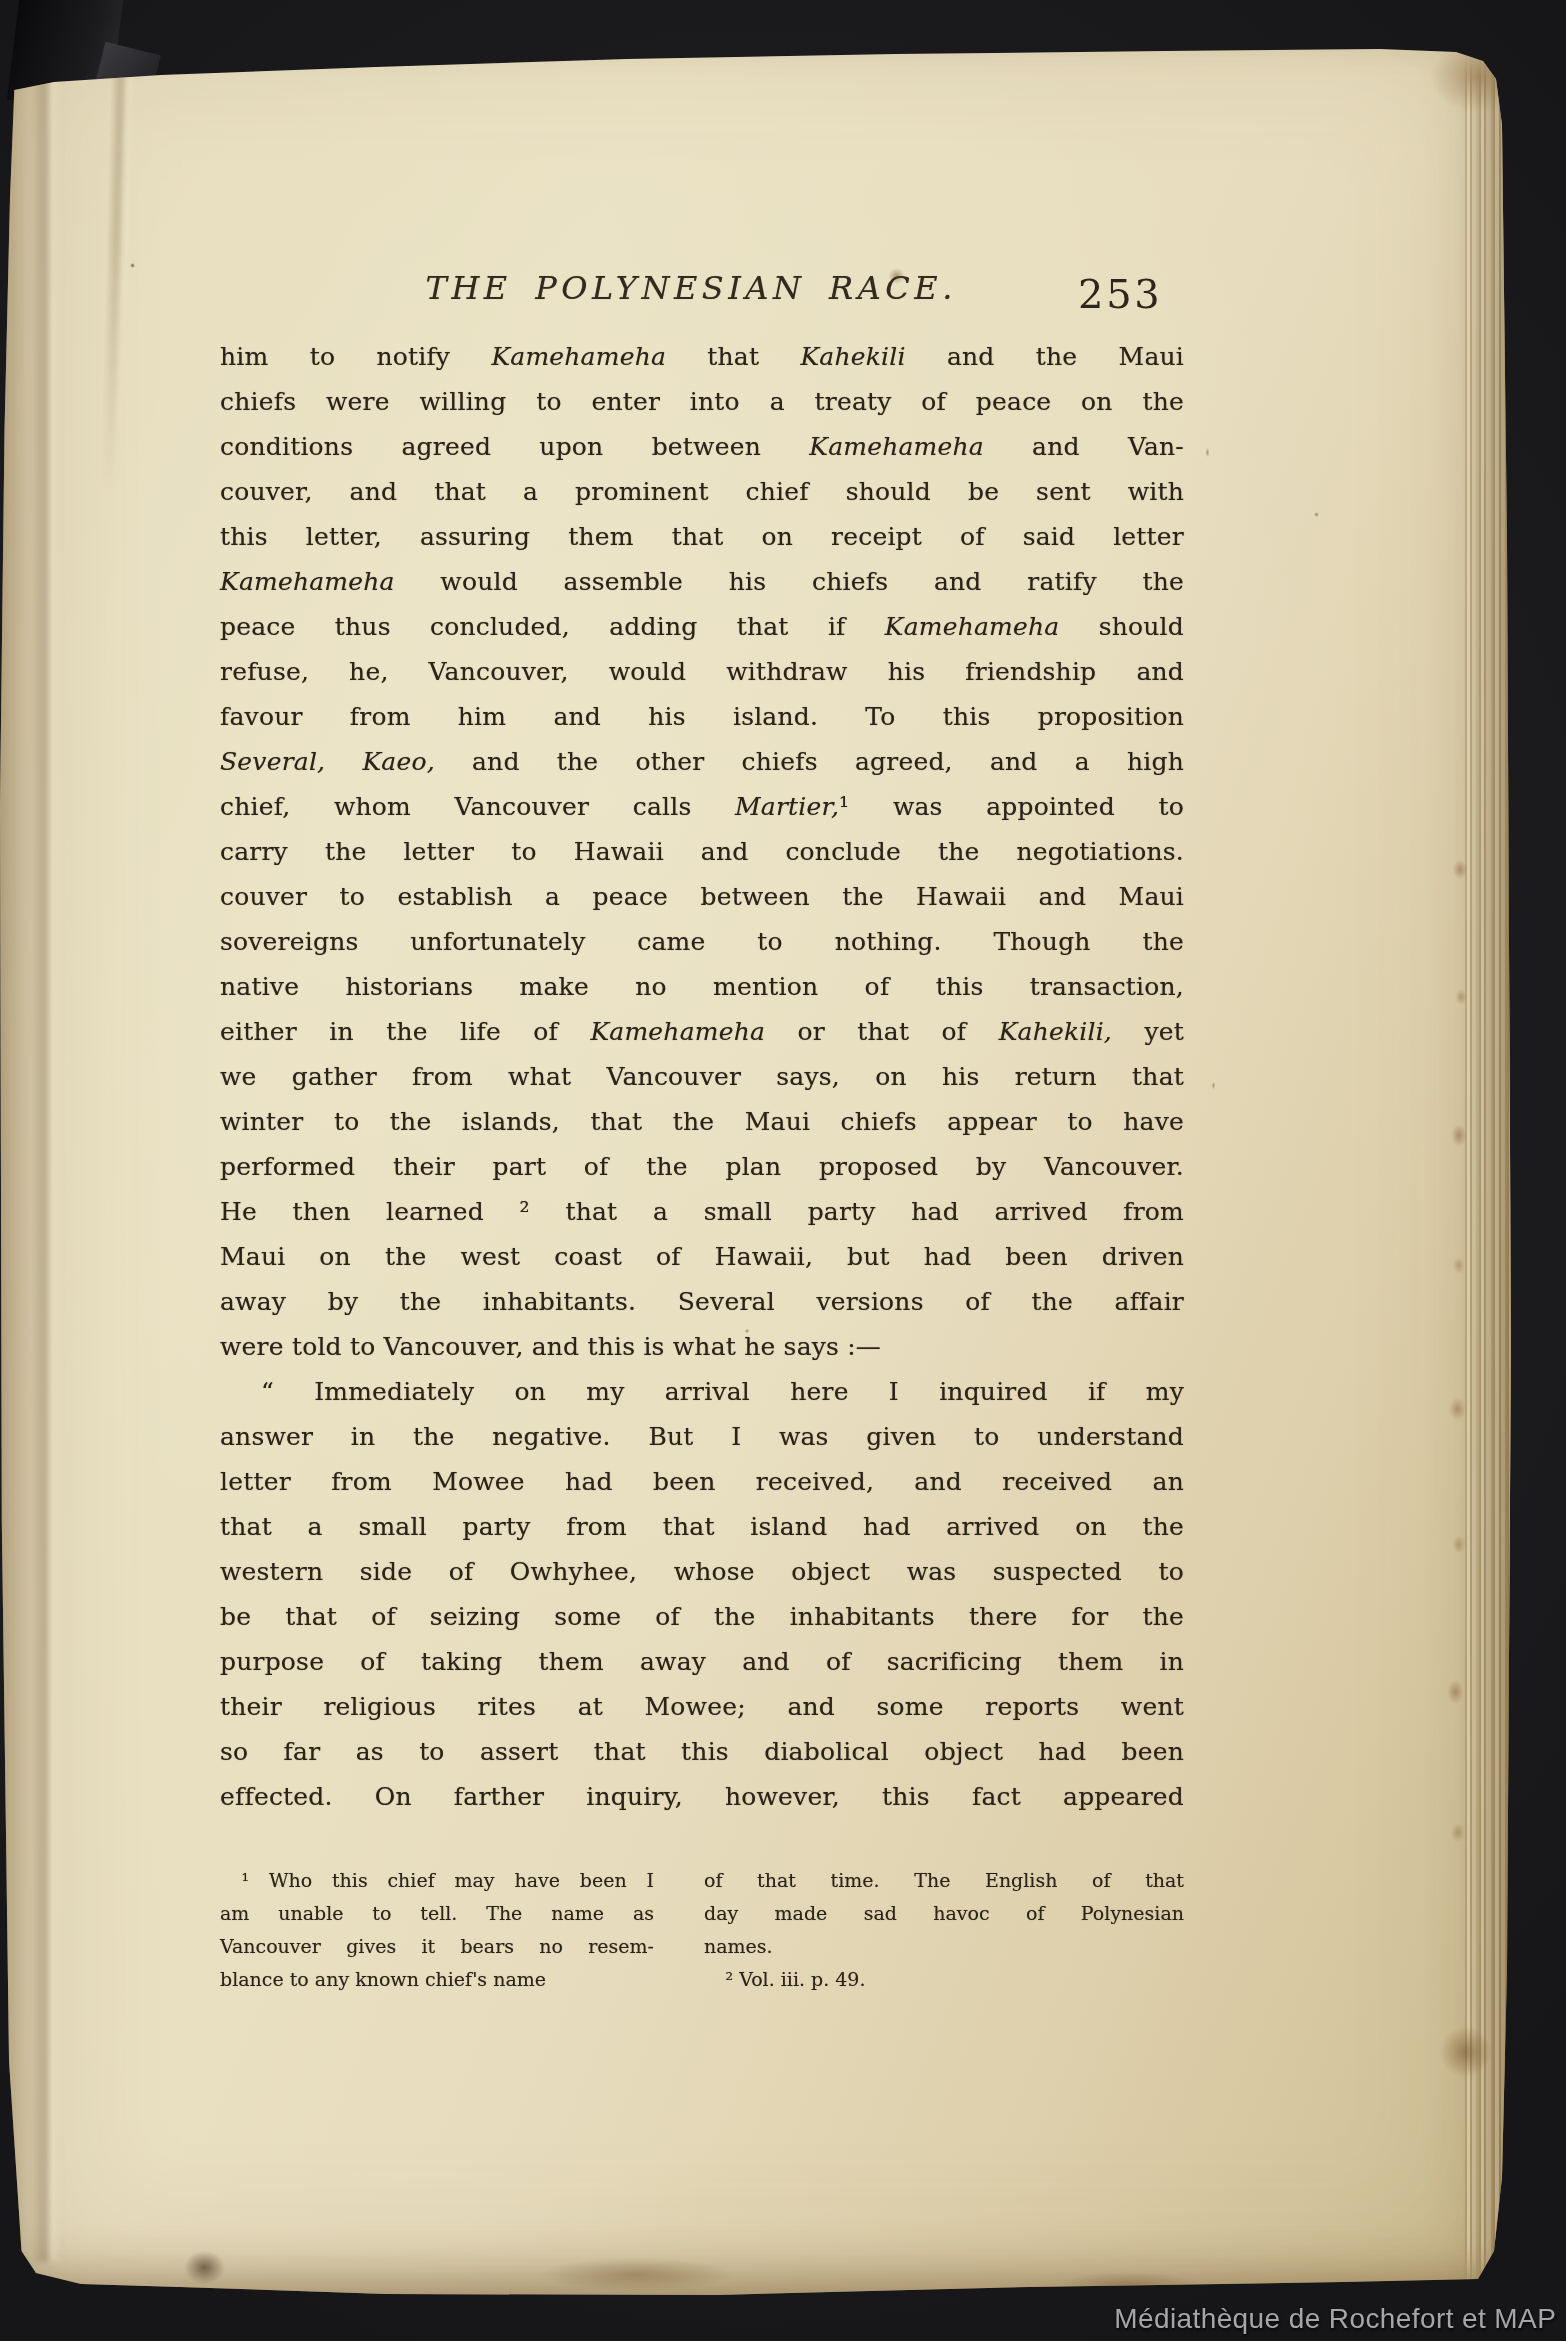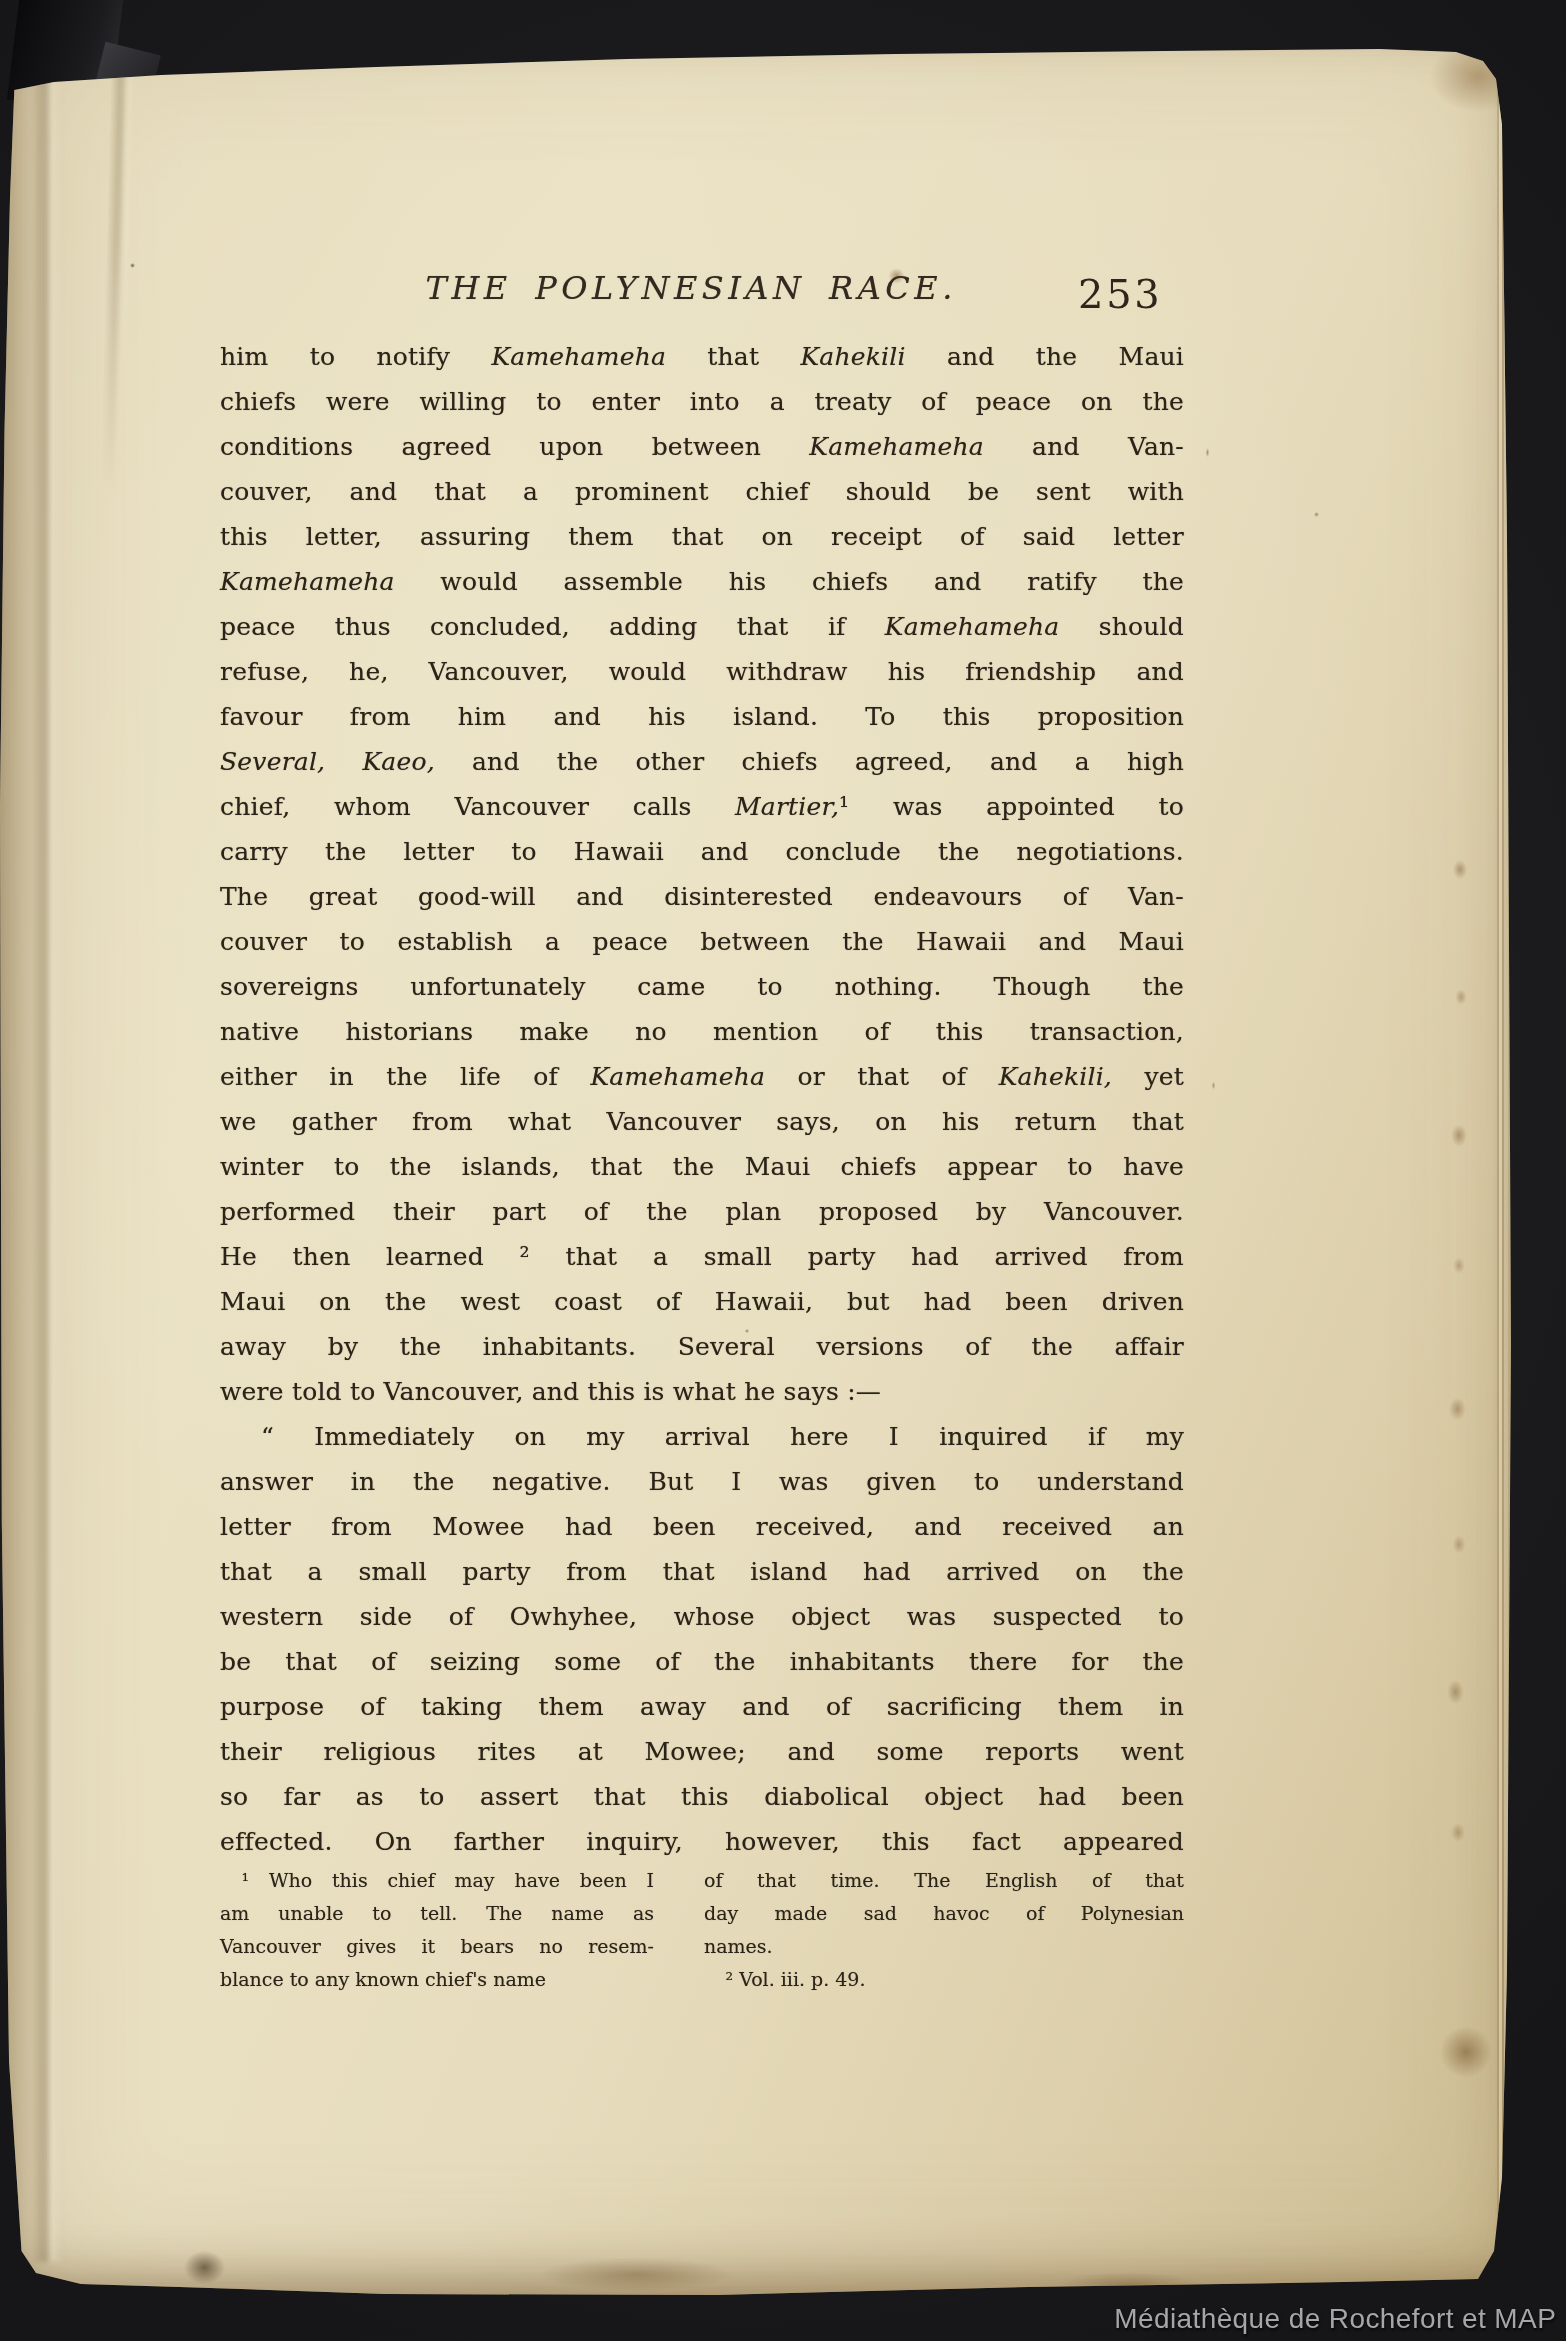--- a/index.html
+++ b/index.html
@@ -20,21 +20,20 @@
       inset 0 -21.5px 54px rgba(96,68,30,0.33),
       inset 20px 0 49px rgba(120,92,48,0.14),
       inset 0 23px 54px rgba(115,88,45,0.18);
     clip-path: polygon(
       14.3px 90px, 54px 82px, 161px 75px, 376px 67px, 627px 59px, 896px 54px,
       1165px 51px, 1380px 49px, 1456px 52px, 1483px 61px, 1496px 79px, 1502px 125px,
       1507px 538px, 1511px 1344px, 1507px 1971px, 1502px 2177px, 1494px 2251px,
       1478px 2279px, 1344px 2282px, 1030px 2287px, 717px 2295px, 385px 2294px,
       179px 2287px, 81px 2284px, 36px 2273px, 21.5px 2251px, 9px 2061px,
       1.8px 1523px, 0px 806px, 4.5px 430px, 10px 197px);
-    padding-left: 32px;
   }
   .ribbon{
     position:absolute;left:12.5px;top:0;width:104px;height:100px;z-index:1;
     background:linear-gradient(100deg,#0a0a0c,#1b1b1e 70%,#2a2a2d);
     transform:skewX(-7deg);
   }
   .ribbon-fold{
     position:absolute;left:100px;top:48px;width:57px;height:39px;z-index:1;
     background:linear-gradient(120deg,#3c3c40,#202023);
     transform:rotate(14deg);
@@ -119,21 +118,20 @@
       <div class="bline"><span>conditions agreed upon between </span><i>Kamehameha</i><span> and Van-</span></div>
       <div class="bline"><span>couver, and that a prominent chief should be sent with</span></div>
       <div class="bline"><span>this letter, assuring them that on receipt of said letter</span></div>
       <div class="bline"><i>Kamehameha</i><span> would assemble his chiefs and ratify the</span></div>
       <div class="bline"><span>peace thus concluded, adding that if </span><i>Kamehameha</i><span> should</span></div>
       <div class="bline"><span>refuse, he, Vancouver, would withdraw his friendship and</span></div>
       <div class="bline"><span>favour from him and his island.  To this proposition</span></div>
       <div class="bline"><i>Several, Kaeo,</i><span> and the other chiefs agreed, and a high</span></div>
       <div class="bline"><span>chief, whom Vancouver calls </span><i>Martier,</i><span>¹ was appointed to</span></div>
       <div class="bline"><span>carry the letter to Hawaii and conclude the negotiations.</span></div>
-      <div class="bline"><span>The great good-will and disinterested endeavours of Van-</span></div>
       <div class="bline"><span>couver to establish a peace between the Hawaii and Maui</span></div>
       <div class="bline"><span>sovereigns unfortunately came to nothing.  Though the</span></div>
       <div class="bline"><span>native historians make no mention of this transaction,</span></div>
       <div class="bline"><span>either in the life of </span><i>Kamehameha</i><span> or that of </span><i>Kahekili,</i><span> yet</span></div>
       <div class="bline"><span>we gather from what Vancouver says, on his return that</span></div>
       <div class="bline"><span>winter to the islands, that the Maui chiefs appear to have</span></div>
       <div class="bline"><span>performed their part of the plan proposed by Vancouver.</span></div>
       <div class="bline"><span>He then learned ² that a small party had arrived from</span></div>
       <div class="bline"><span>Maui on the west coast of Hawaii, but had been driven</span></div>
       <div class="bline"><span>away by the inhabitants.  Several versions of the affair</span></div>

